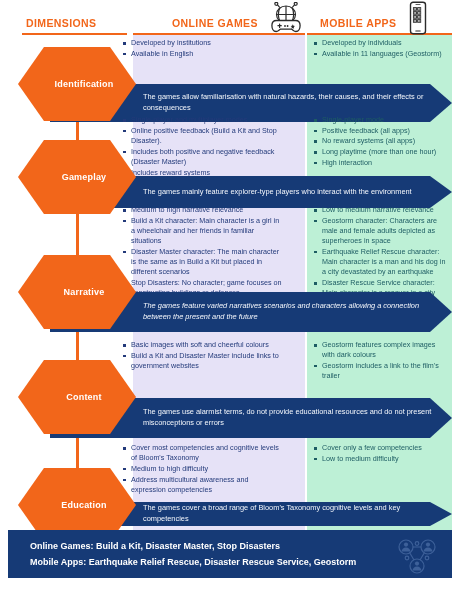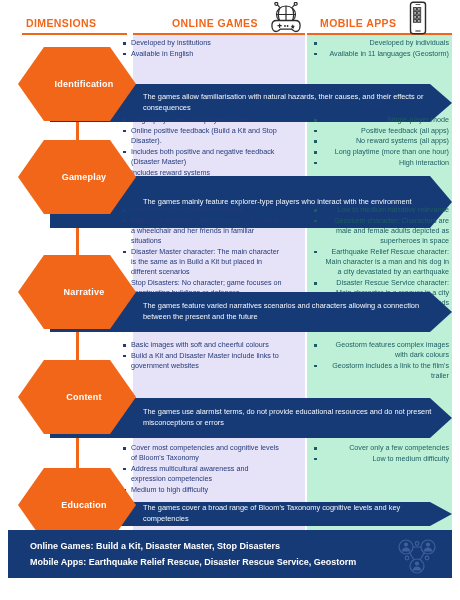--- a/index.html
+++ b/index.html
@@ -87,21 +87,21 @@
     padding-left: 9px;
     margin-bottom: 0.5px;
   }
   .bullets li::before {
     content: "";
     position: absolute;
     left: 1px; top: 4px;
     width: 2.5px; height: 2.5px;
     background: #233a7a;
   }
-  .bullets.apps li, .bullets.apps li::before { color: #1d5c63; text-align: right; }
+  .bullets.apps li, .bullets.apps li::before { color: #1d5c63; }
   .bullets.apps { color: #1d5c63; }
   .bullets.apps li::before { background: #1d5c63; }
 
   
   .arrow-band {
     position: absolute;
     left: 50px;
     width: 402px;
     background: #163a76;
     z-index: 3;
@@ -266,21 +266,21 @@
         </div>
         <div class="bullets apps" style="top: 115px;">
           <ul>
             <li>Single-player mode</li>
             <li>Positive feedback (all apps)</li>
             <li>No reward systems (all apps)</li>
             <li>Long playtime (more than one hour)</li>
             <li>High interaction</li>
           </ul>
         </div>
-        <div class="arrow-band" style="top: 176px; height: 52px;">
+        <div class="arrow-band" style="top: 176px; height: 32px;">
           <div class="arrow-text">The games mainly feature explorer-type players who interact with the environment</div>
         </div>
         <div class="diamond" style="top: 140px;">
           <span>Gameplay</span>
         </div>
       </div>
       <div class="section">
         <div class="bullets games" style="top: 205px;">
           <ul>
             <li>Medium to high narrative relevance</li>
@@ -290,21 +290,21 @@
           </ul>
         </div>
         <div class="bullets apps" style="top: 205px;">
           <ul>
             <li>Low to medium narrative relevance</li>
             <li>Geostorm character: Characters are male and female adults depicted as superheroes in space</li>
             <li>Earthquake Relief Rescue character: Main character is a man and his dog in a city devastated by an earthquake</li>
             <li>Disaster Rescue Service character: Main character is a rescuer in a city affected by floods</li>
           </ul>
         </div>
-        <div class="arrow-band" style="top: 292px; height: 40px;">
+        <div class="arrow-band" style="top: 292px; height: 40px; font-style: italic;">
           <div class="arrow-text">The games feature varied narratives scenarios and characters allowing a connection between the present and the future</div>
         </div>
         <div class="diamond" style="top: 255px;">
           <span>Narrative</span>
         </div>
       </div>
       <div class="section">
         <div class="bullets games" style="top: 340px;">
           <ul>
             <li>Basic images with soft and cheerful colours</li>
@@ -321,22 +321,22 @@
           <div class="arrow-text">The games use alarmist terms, do not provide educational resources and do not present misconceptions or errors</div>
         </div>
         <div class="diamond" style="top: 360px;">
           <span>Content</span>
         </div>
       </div>
       <div class="section">
         <div class="bullets games" style="top: 443px;">
           <ul>
             <li>Cover most competencies and cognitive levels of Bloom's Taxonomy</li>
+            <li>Medium to high difficulty</li>
             <li>Address multicultural awareness and expression competencies</li>
-            <li>Medium to high difficulty</li>
           </ul>
         </div>
         <div class="bullets apps" style="top: 443px;">
           <ul>
             <li>Cover only a few competencies</li>
             <li>Low to medium difficulty</li>
           </ul>
         </div>
         <div class="arrow-band" style="top: 502px; height: 24px;">
           <div class="arrow-text">The games cover a broad range of Bloom's Taxonomy cognitive levels and key competencies</div>

